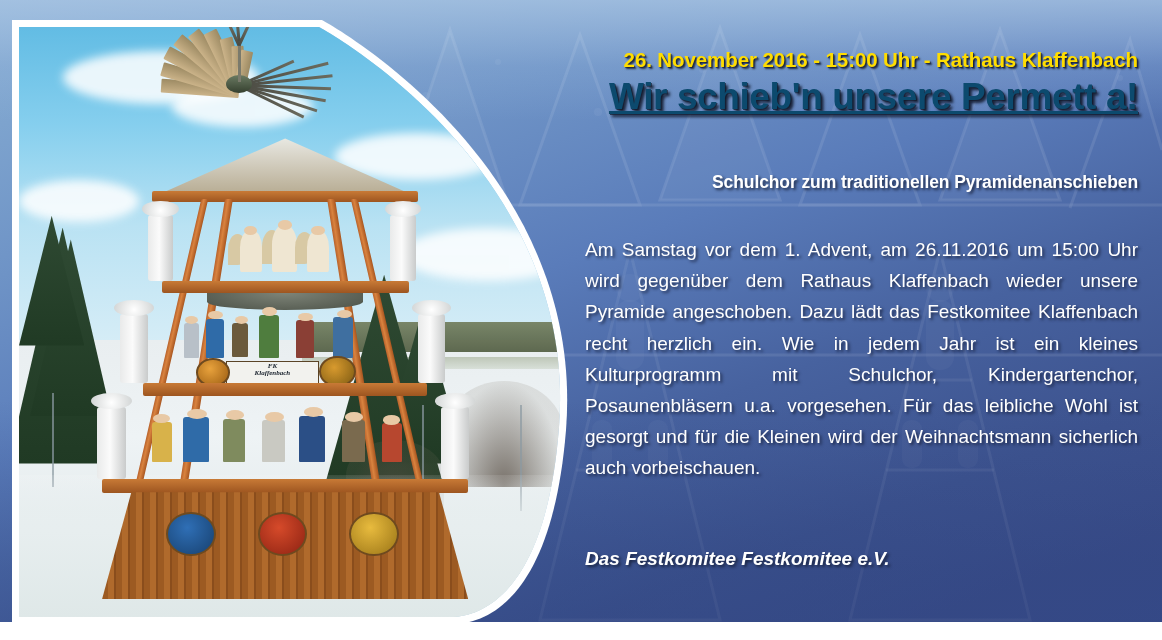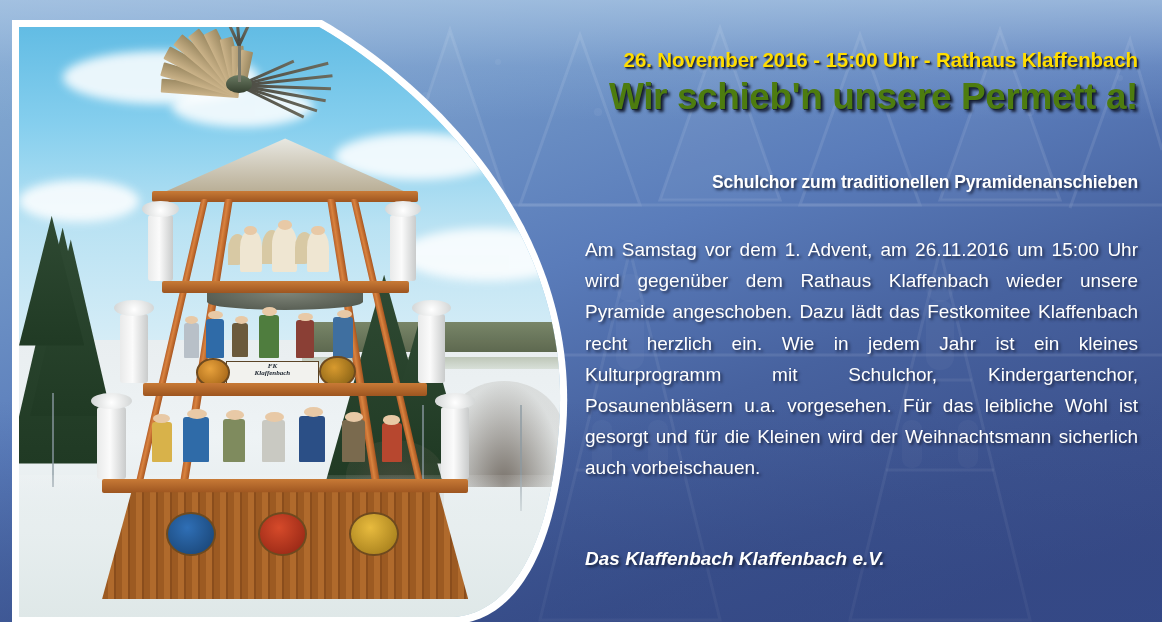--- a/index.html
+++ b/index.html
@@ -185,24 +185,25 @@
     letter-spacing: -0.1px;
     text-shadow: 2px 2px 2px rgba(20,26,45,0.85), 1px 1px 0 rgba(20,26,45,0.6);
     white-space: nowrap;
   }
   .headline {
     position:absolute;
     left: 500px; top: 76px; width: 638px;
     text-align: right;
     font-size: 37px;
     font-weight: bold;
-    color: #4d7c0f;
+    color: #0c4a6e;
     letter-spacing: -0.4px;
     text-shadow: 3px 3px 3px rgba(18,24,42,0.9), 1px 1px 0 rgba(18,24,42,0.7);
     white-space: nowrap;
+    text-decoration: underline;
   }
   .subhead {
     position:absolute;
     left: 585px; top: 172px; width: 553px;
     text-align: right;
     font-size: 17.5px;
     font-weight: bold;
     color: #ffffff;
     letter-spacing: -0.1px;
     text-shadow: 2px 2px 3px rgba(20,28,52,0.85);
@@ -440,17 +441,17 @@
     <div class="kicker">26. November 2016 - 15:00 Uhr - Rathaus Klaffenbach</div>
 
     <div class="headline">Wir schieb'n unsere Permett a!</div>
 
     <div class="subhead">Schulchor zum traditionellen Pyramidenanschieben</div>
 
     <div class="body">
       <p>Am Samstag vor dem 1. Advent, am 26.11.2016 um 15:00 Uhr wird gegenüber dem Rathaus Klaffenbach wieder unsere Pyramide angeschoben. Dazu lädt das Festkomitee Klaffenbach recht herzlich ein. Wie in jedem Jahr ist ein kleines Kulturprogramm mit Schulchor, Kindergartenchor, Posaunenbläsern u.a. vorgesehen. Für das leibliche Wohl ist gesorgt und für die Kleinen wird der Weihnachtsmann sicherlich auch vorbeischauen.</p>
     </div>
 
-    <div class="signature">Das Klaffenbach Klaffenbach e.V.</div>
+    <div class="signature">Das Festkomitee Festkomitee e.V.</div>
   </div>
 
   <div class="bottom-strip"></div>
 </div>
 
 </body></html>

